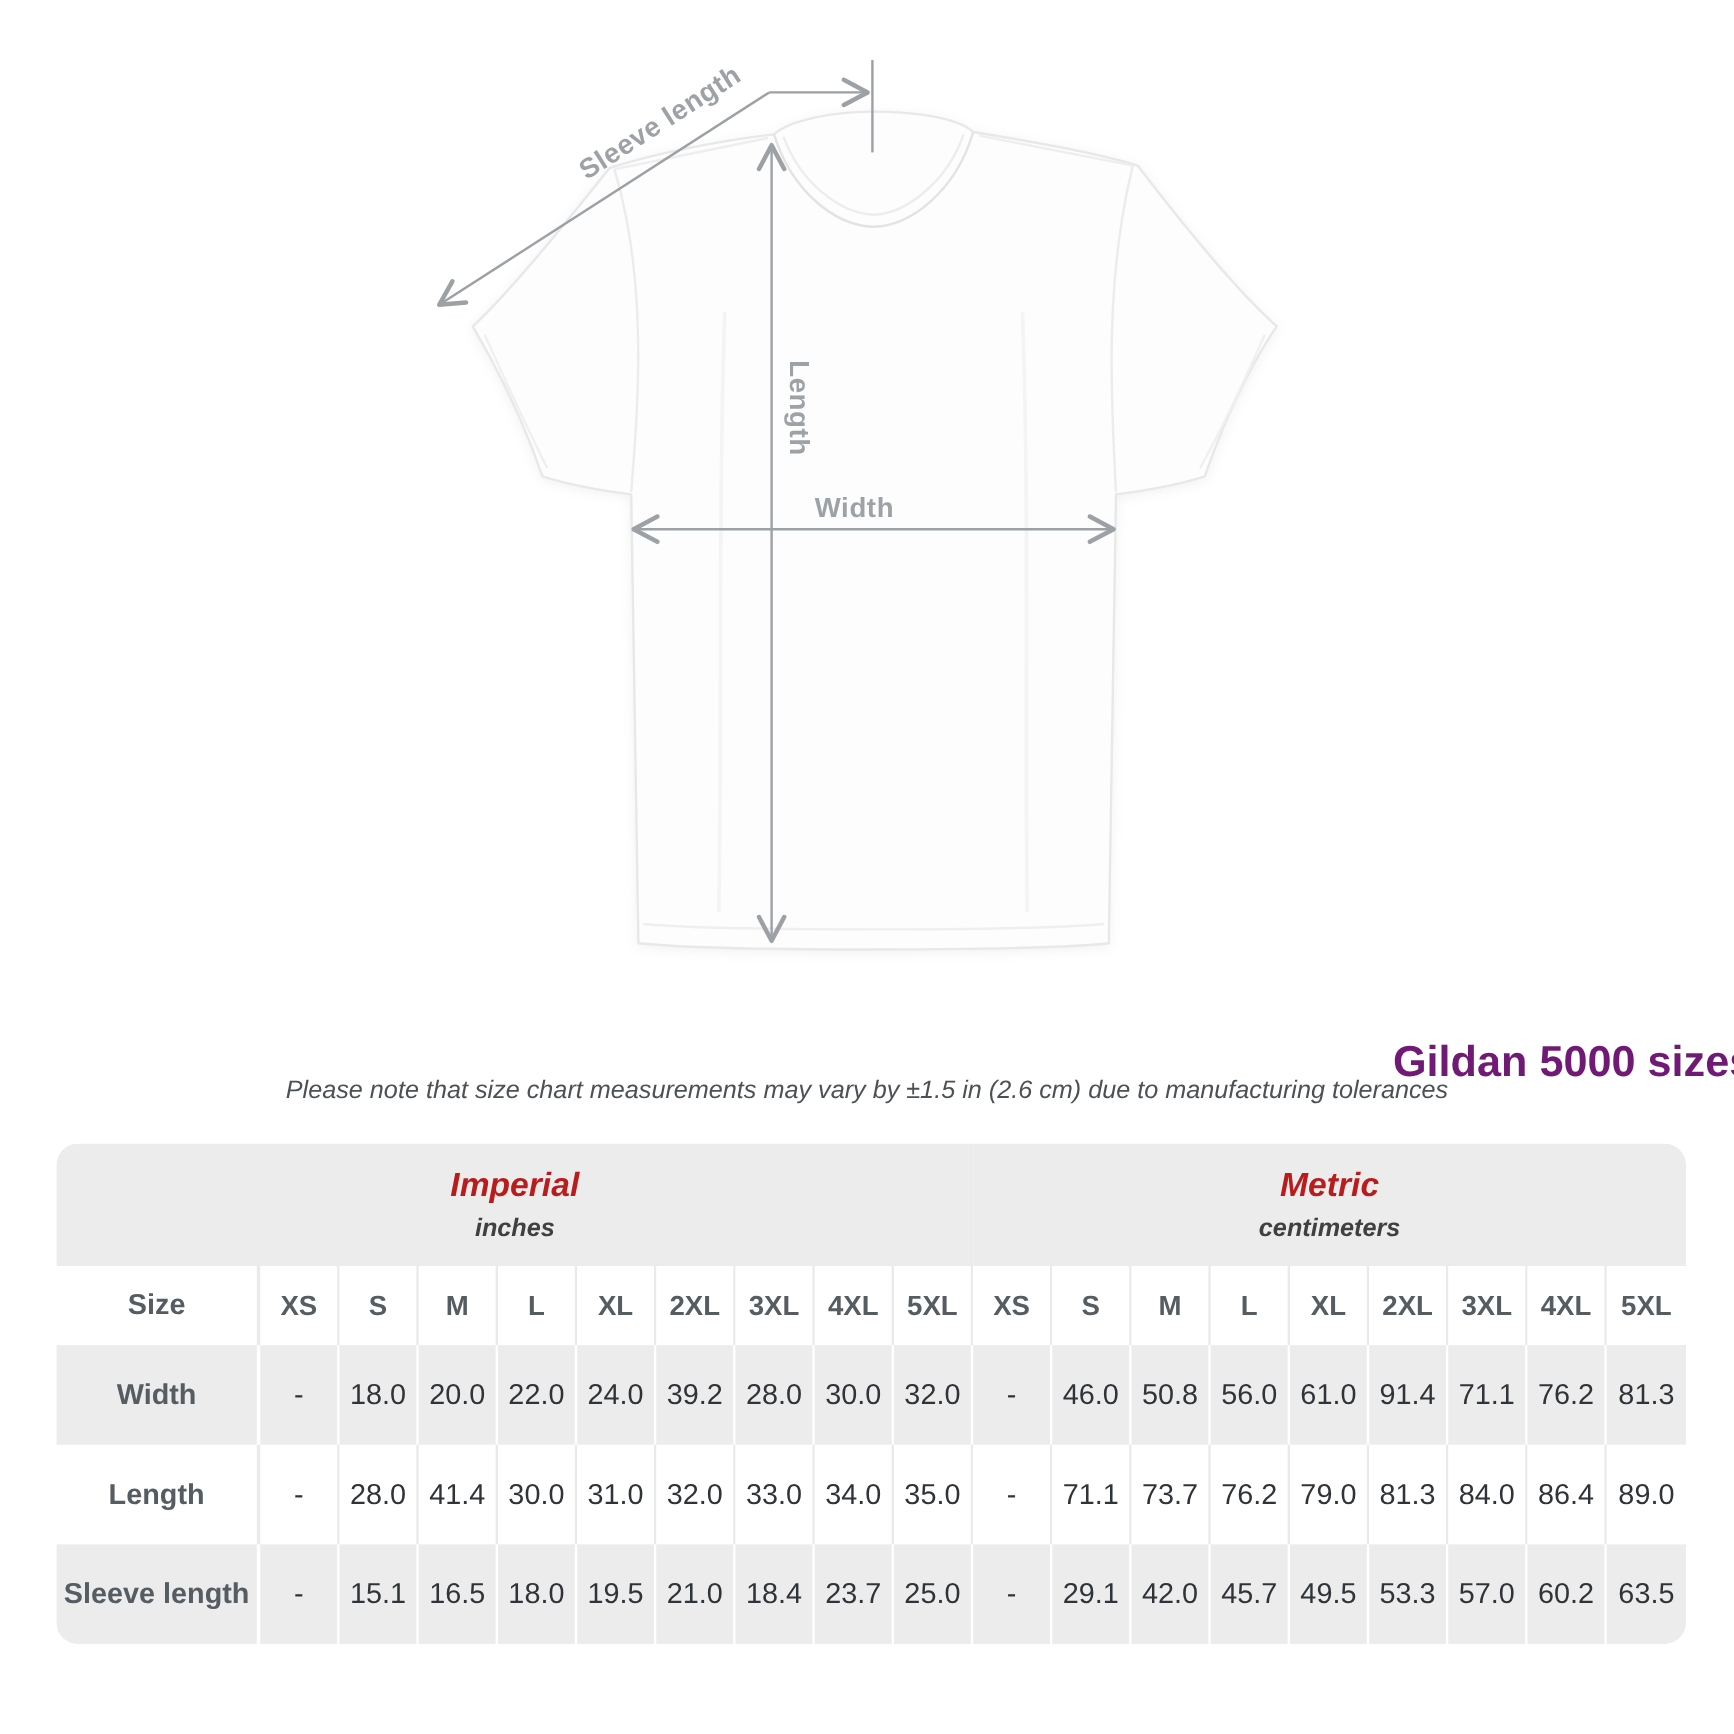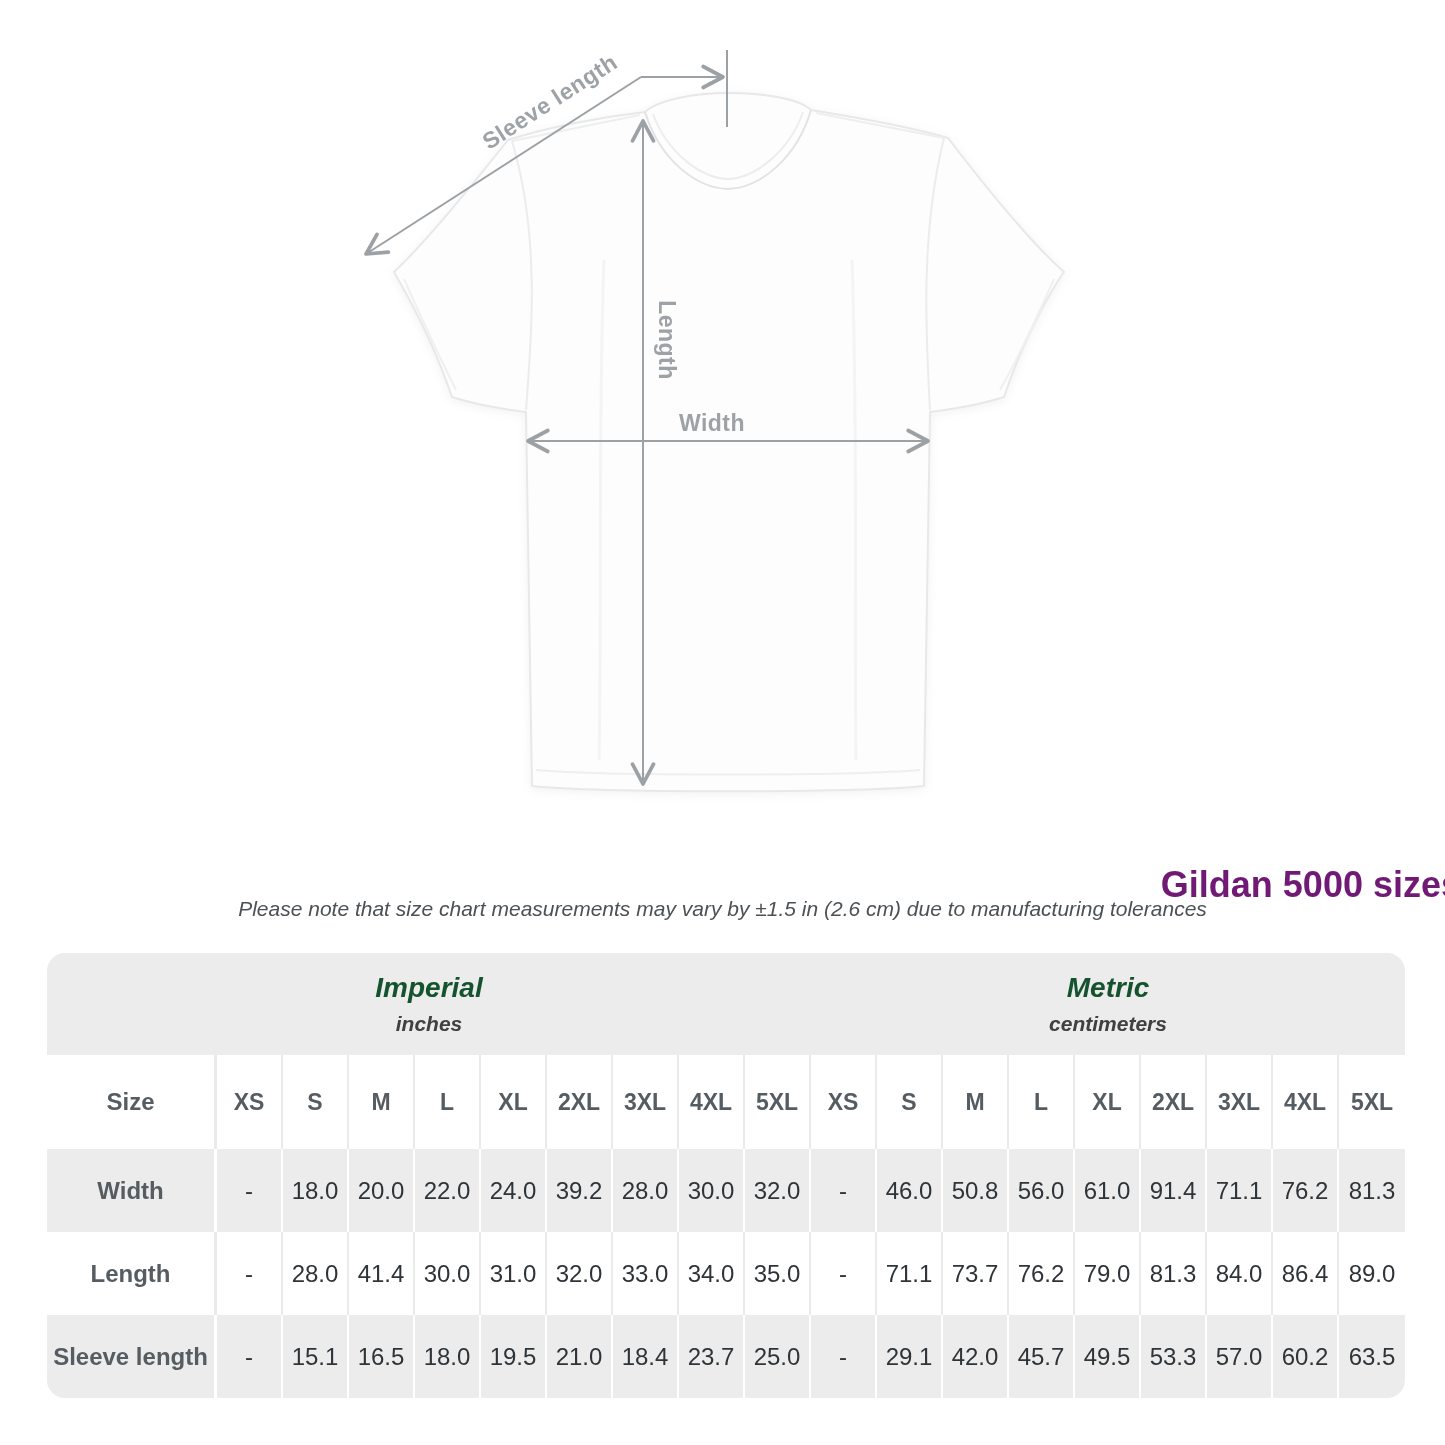--- a/index.html
+++ b/index.html
@@ -28,23 +28,23 @@
   }
   
   .table-card{
     position:absolute;left:47px;top:953px;width:1358px;
     border-radius:18px;overflow:hidden;
   }
   table{width:100%;border-collapse:separate;border-spacing:0;table-layout:fixed;}
   col.label-col{width:170px;}
   th,td{text-align:center;vertical-align:middle;padding:0;}
   .group-row th{background:#ececec;height:102px;}
-  .group-name{font-size:28px;font-weight:700;font-style:italic;color:#14532d;}
+  .group-name{font-size:28px;font-weight:700;font-style:italic;color:#b91c1c;}
   .group-unit{font-size:21px;font-style:italic;color:#404040;margin-top:8px;}
-  .size-row th{height:94px;}
+  .size-row th{height:66px;}
   tbody tr{height:83px;}
   .white-row > *{background:#ffffff;border-right:2px solid #e9eaea;}
   .gray-row  > *{background:#ececec;border-right:2px solid #ffffff;}
   .white-row > *:last-child,.gray-row > *:last-child{border-right:none;}
   .rowlabel{font-weight:700;color:#565d62;font-size:24px;border-right-width:3px !important;}
   .size-th{font-weight:700;color:#565d62;font-size:23px;}
   td.val{color:#2f3438;font-size:24px;font-weight:400;}
 </style>
 </head>
 <body>

